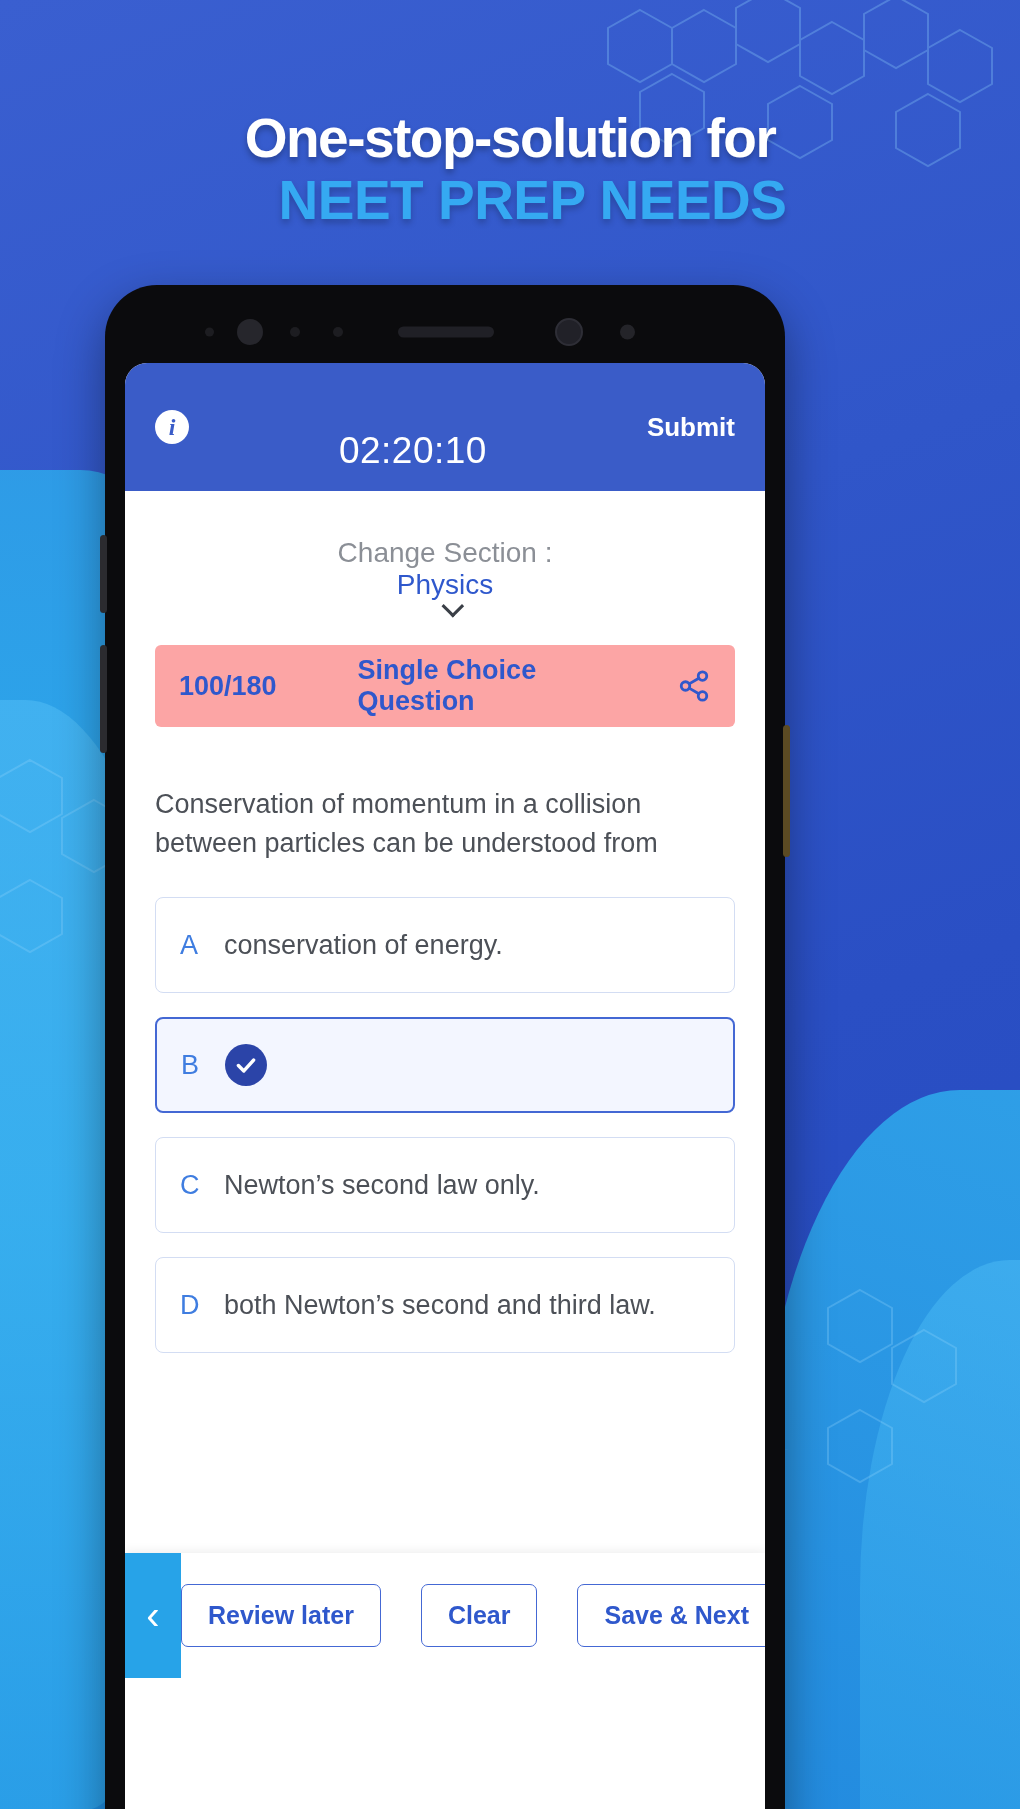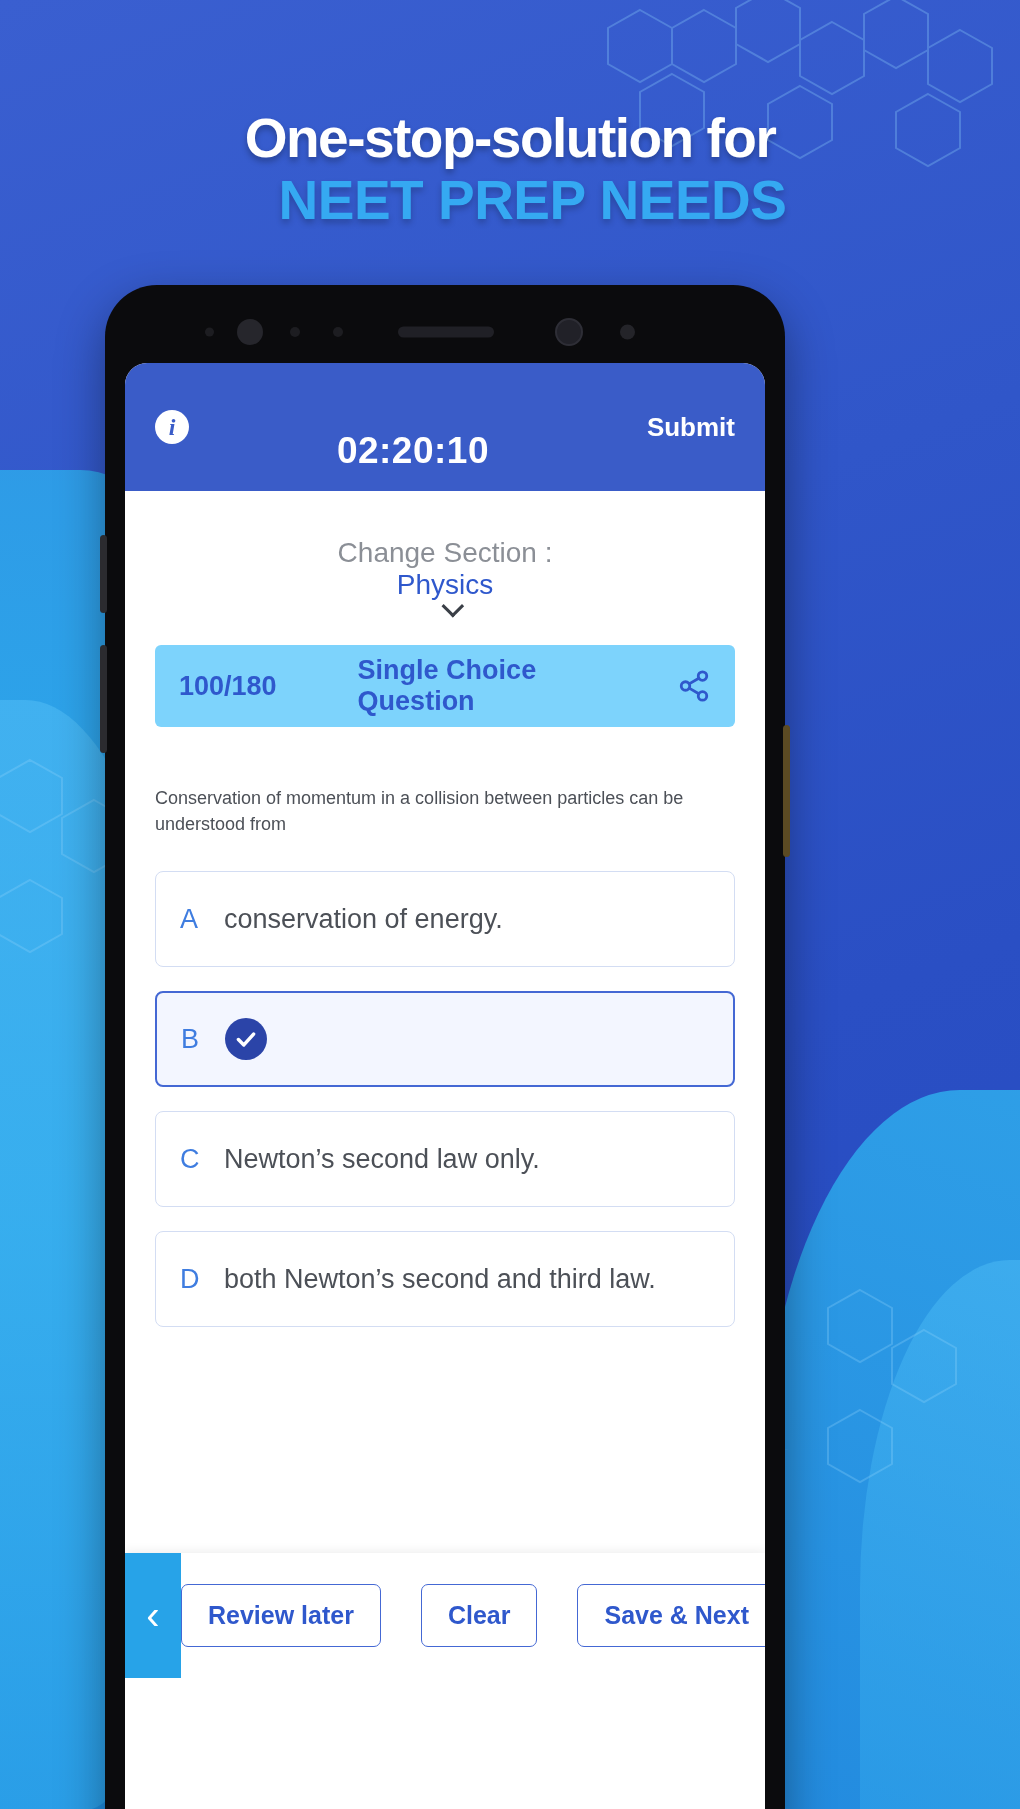--- a/index.html
+++ b/index.html
@@ -116,21 +116,21 @@
   .info-icon {
     width:34px; height:34px; border-radius:50%;
     background:#ffffff; color:#3a5cc8;
     font-family:"Liberation Serif", serif;
     font-weight:bold; font-style:italic; font-size:24px;
     display:flex; align-items:center; justify-content:center;
     flex:0 0 auto;
   }
   .timer {
     flex:1; text-align:center; color:#ffffff;
-    font-size:37px; font-weight:bold; letter-spacing:.5px;
+    font-size:37px; font-weight:normal; letter-spacing:.5px;
     margin-left:-10px;
     margin-top:47px;
   }
   .submit-btn {
     color:#ffffff; font-size:26px; font-weight:bold;
     flex:0 0 auto;
   }
 
   
   .screen-body { background:#ffffff; padding:0 30px; }
@@ -142,30 +142,30 @@
   }
   .section-label { color:#8b8f96; font-size:28px; }
   .section-value { color:#2f58cc; font-size:28px; font-weight:normal; }
   .chev {
     width:16px; height:16px; margin-left:10px;
     border-right:3px solid #3a3f47; border-bottom:3px solid #3a3f47;
     transform:rotate(45deg) translateY(-4px);
   }
 
   .qbanner {
-    background:#7dd3fc; border-radius:6px;
+    background:#fca5a5; border-radius:6px;
     height:82px; display:flex; align-items:center;
     padding:0 24px; gap:34px;
   }
   .qcount { color:#2f58cc; font-size:27px; font-weight:bold; }
   .qtype  { color:#2f58cc; font-size:27px; font-weight:bold; flex:1;margin-left:47px; }
   .share-icon { width:34px; height:34px; flex:0 0 auto; }
 
   .qtext {
-    color:#4c5057; font-size:18px; line-height:1.45;
+    color:#4c5057; font-size:27px; line-height:1.45;
     padding:58px 0 34px 0;
   }
 
   .option {
     display:flex; align-items:center;
     height:96px; margin-bottom:24px;
     border:1.5px solid #d3ddf3; border-radius:8px;
     padding:0 24px; background:#ffffff;
     gap:22px;
   }

